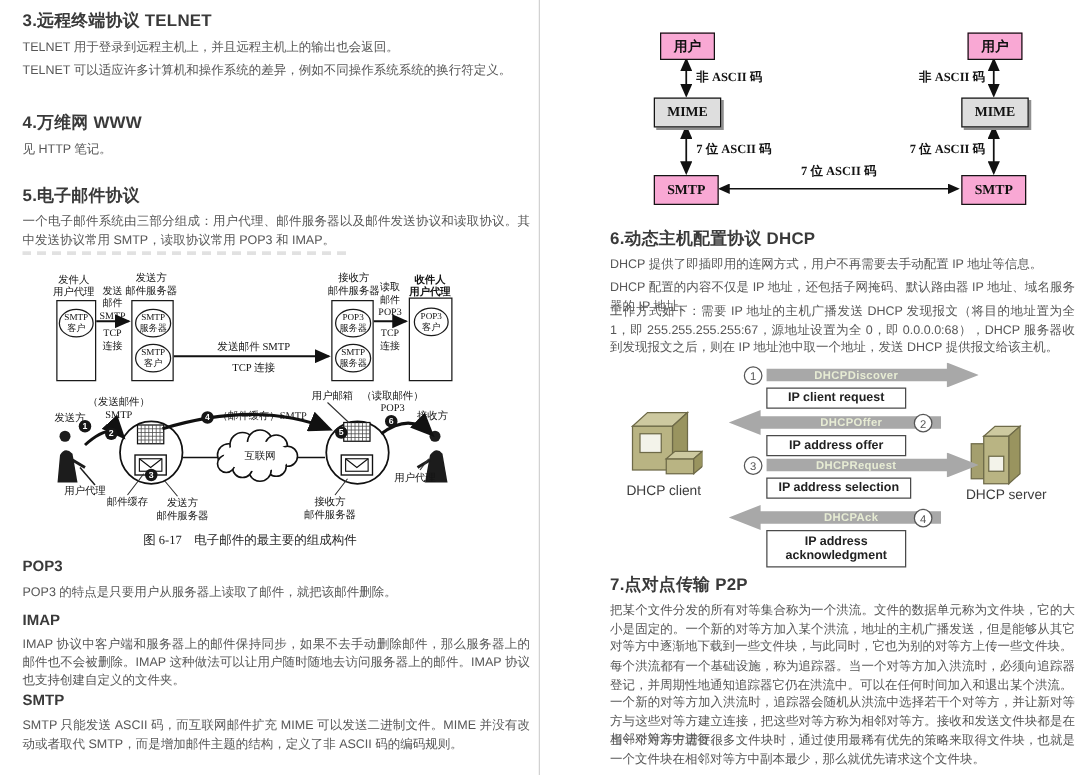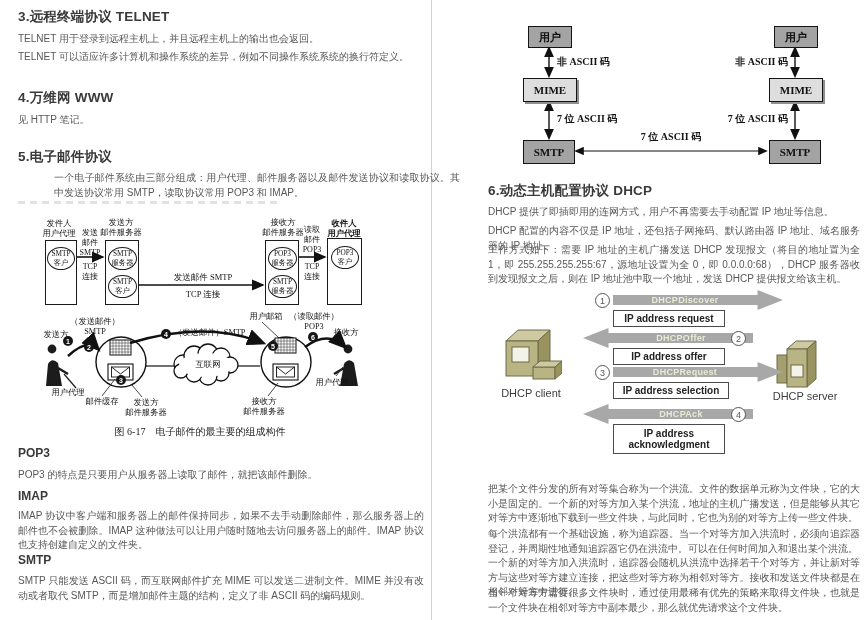--- a/index.html
+++ b/index.html
@@ -15,21 +15,21 @@
   .dlbl{position:absolute;font-family:"Liberation Serif","DejaVu Serif",serif;font-size:8.3px;
         line-height:1.25;text-align:center;color:#141414;white-space:pre-line;}
   .ebox{position:absolute;border:1.3px solid #1a1a1a;background:#fff;}
   .ecirc{position:absolute;border:1.1px solid #1a1a1a;border-radius:50%;display:flex;align-items:center;
          justify-content:center;text-align:center;font-size:7.3px;line-height:1.1;
          font-family:"Liberation Serif","DejaVu Serif",serif;color:#111;white-space:pre-line;}
   .stepc{position:absolute;width:10px;height:10px;border-radius:50%;background:#161616;color:#fff;
          font-size:7px;font-weight:bold;display:flex;align-items:center;justify-content:center;}
   .caption{font-family:"Liberation Serif","DejaVu Serif",serif;font-size:10px;color:#1d1d1d;text-align:center;}
   
-  .mbox{position:absolute;border:1.4px solid #141414;background:#a3a3a3;display:flex;align-items:center;
+  .mbox{position:absolute;border:1.4px solid #141414;background:#f9a8d4;display:flex;align-items:center;
         justify-content:center;font-family:"Liberation Serif","DejaVu Serif",serif;font-weight:bold;
         font-size:11px;color:#111;}
   .mshade{background:#dedede;box-shadow:2px 2px 0 #8f8f8f;}
   .mlbl{position:absolute;font-family:"Liberation Serif","DejaVu Serif",serif;font-weight:bold;
         font-size:10px;color:#141414;}
   
   .dharrow{position:absolute;background:#a8a8a8;display:flex;align-items:center;justify-content:center;
            font-size:9px;font-weight:bold;letter-spacing:.3px;color:#e7ecd4;}
   .dhr{clip-path:polygon(0 25%,85% 25%,85% 0,100% 50%,85% 100%,85% 75%,0 75%);padding-right:26px;}
   .dhl{clip-path:polygon(100% 25%,15% 25%,15% 0,0 50%,15% 100%,15% 75%,100% 75%);padding-left:26px;}
@@ -47,21 +47,21 @@
   <div class="abs divider" style="left:431px;top:0;height:620px;"></div>
 
   <div class="abs h2" style="left:18px;top:8px;width:404px;">3.远程终端协议 TELNET</div>
   <div class="abs p" style="left:18px;top:32px;width:406px;">TELNET 用于登录到远程主机上，并且远程主机上的输出也会返回。</div>
   <div class="abs p" style="left:18px;top:50px;width:406px;">TELNET 可以适应许多计算机和操作系统的差异，例如不同操作系统系统的换行符定义。</div>
 
   <div class="abs h2" style="left:18px;top:89px;width:404px;">4.万维网 WWW</div>
   <div class="abs p" style="left:18px;top:113px;width:406px;">见 HTTP 笔记。</div>
 
   <div class="abs h2" style="left:18px;top:148px;width:404px;">5.电子邮件协议</div>
-  <div class="abs p" style="left:18px;top:171px;width:406px;margin-left:36px;">一个电子邮件系统由三部分组成：用户代理、邮件服务器以及邮件发送协议和读取协议。其中发送协议常用 SMTP，读取协议常用 POP3 和 IMAP。</div>
+  <div class="abs p" style="left:18px;top:171px;width:406px;">一个电子邮件系统由三部分组成：用户代理、邮件服务器以及邮件发送协议和读取协议。其中发送协议常用 SMTP，读取协议常用 POP3 和 IMAP。</div>
   <div class="abs faded" style="left:18px;top:201px;width:262px;"></div>
 
   <div class="abs" style="left:18px;top:207px;width:404px;height:103px;">
     <svg class="abs" style="left:0;top:0;" width="404" height="103">
       <defs>
         <marker id="ah1" markerWidth="8" markerHeight="7" refX="7" refY="3.5" orient="auto">
             <path d="M0,0 L8,3.5 L0,7 Z" fill="#111"></path>
           </marker>
       </defs>
       <line x1="57" y1="50" x2="85" y2="50" stroke="#111" stroke-width="1.6" marker-end="url(#ah1)"></line>
@@ -173,21 +173,21 @@
       <path d="M287,35 Q310,18 327,35" fill="none" stroke="#111" stroke-width="2.4" marker-end="url(#ah2)"></path>
       <path d="M244,10 L261,26 M318,64 L325,55 M84,84 L97,67 M124,85 L114,73 M250,84 L260,71" stroke="#333" stroke-width=".9" fill="none"></path>
     </svg>
     <div class="dlbl" style="left:20px;top:18px;width:36px;">发送方</div>
     <div class="dlbl" style="left:48px;top:5px;width:58px;">（发送邮件）
 SMTP</div>
     <div class="stepc" style="left:45px;top:24px;">1</div>
     <div class="stepc" style="left:66px;top:30px;">2</div>
     <div class="stepc" style="left:98px;top:63px;">3</div>
     <div class="stepc" style="left:143px;top:17px;">4</div>
-    <div class="dlbl" style="left:156px;top:16px;width:110px;text-align:left;">（发送邮件）SMTP</div>
+    <div class="dlbl" style="left:156px;top:16px;width:110px;text-align:left;">（邮件缓存）SMTP</div>
     <div class="dlbl" style="left:172px;top:48px;width:36px;">互联网</div>
     <div class="stepc" style="left:250px;top:29px;">5</div>
     <div class="dlbl" style="left:228px;top:0px;width:40px;">用户邮箱</div>
     <div class="dlbl" style="left:268px;top:0px;width:56px;">（读取邮件）
 POP3</div>
     <div class="stepc" style="left:290px;top:20px;">6</div>
     <div class="dlbl" style="left:310px;top:16px;width:36px;">接收方</div>
     <div class="dlbl" style="left:28px;top:76px;width:44px;">用户代理</div>
     <div class="dlbl" style="left:62px;top:85px;width:44px;">邮件缓存</div>
     <div class="dlbl" style="left:100px;top:86px;width:56px;">发送方
@@ -253,21 +253,21 @@
       <polygon points="33,14 42,6 42,44 33,52" fill="#99945f" stroke="#6e6a48" stroke-width="1"></polygon>
       <rect x="13" y="14" width="20" height="38" fill="#b9b483" stroke="#6e6a48" stroke-width="1"></rect>
       <rect x="17" y="30" width="12" height="12" fill="#f3f3ea" stroke="#6e6a48" stroke-width="1"></rect>
     </svg>
     <div class="abs" style="left:278px;top:101px;width:74px;text-align:center;font-size:11px;color:#3c3c3c;">DHCP server</div>
 
     <div class="numc" style="left:105px;top:4px;">1</div>
     <div class="dharrow dhr" style="left:123px;top:1px;width:144px;height:20px;">
         <span>DHCPDiscover</span>
       </div>
-    <div class="dhlabel" style="left:123px;top:21px;width:110px;height:15px;">IP address request</div>
+    <div class="dhlabel" style="left:123px;top:21px;width:110px;height:15px;">IP client request</div>
 
     <div class="dharrow dhl" style="left:93px;top:39px;width:144px;height:20px;">
         <span>DHCPOffer</span>
       </div>
     <div class="numc" style="left:241px;top:42px;">2</div>
     <div class="dhlabel" style="left:123px;top:59px;width:110px;height:15px;">IP address offer</div>
 
     <div class="numc" style="left:105px;top:76px;">3</div>
     <div class="dharrow dhr" style="left:123px;top:73px;width:144px;height:20px;">
         <span>DHCPRequest</span>
@@ -275,18 +275,19 @@
     <div class="dhlabel" style="left:123px;top:93px;width:114px;height:15px;">IP address selection</div>
 
     <div class="dharrow dhl" style="left:93px;top:115px;width:144px;height:20px;">
         <span>DHCPAck</span>
       </div>
     <div class="numc" style="left:241px;top:118px;">4</div>
     <div class="dhlabel pre" style="left:123px;top:135px;width:110px;height:28px;">IP address
 acknowledgment</div>
   </div>
 
+  <div class="abs h2" style="left:488px;top:459px;width:372px;">7.点对点传输 P2P</div>
   <div class="abs p" style="left:488px;top:482px;width:372px;">把某个文件分发的所有对等集合称为一个洪流。文件的数据单元称为文件块，它的大小是固定的。一个新的对等方加入某个洪流，地址的主机广播发送，但是能够从其它对等方中逐渐地下载到一些文件块，与此同时，它也为别的对等方上传一些文件块。</div>
   <div class="abs p" style="left:488px;top:527px;width:372px;">每个洪流都有一个基础设施，称为追踪器。当一个对等方加入洪流时，必须向追踪器登记，并周期性地通知追踪器它仍在洪流中。可以在任何时间加入和退出某个洪流。</div>
   <div class="abs p" style="left:488px;top:556px;width:372px;">一个新的对等方加入洪流时，追踪器会随机从洪流中选择若干个对等方，并让新对等方与这些对等方建立连接，把这些对等方称为相邻对等方。接收和发送文件块都是在相邻对等方中进行。</div>
   <div class="abs p" style="left:488px;top:586px;width:372px;">当一个对等方需要很多文件块时，通过使用最稀有优先的策略来取得文件块，也就是一个文件块在相邻对等方中副本最少，那么就优先请求这个文件块。</div>
 
 </div>
 
 </body></html>

